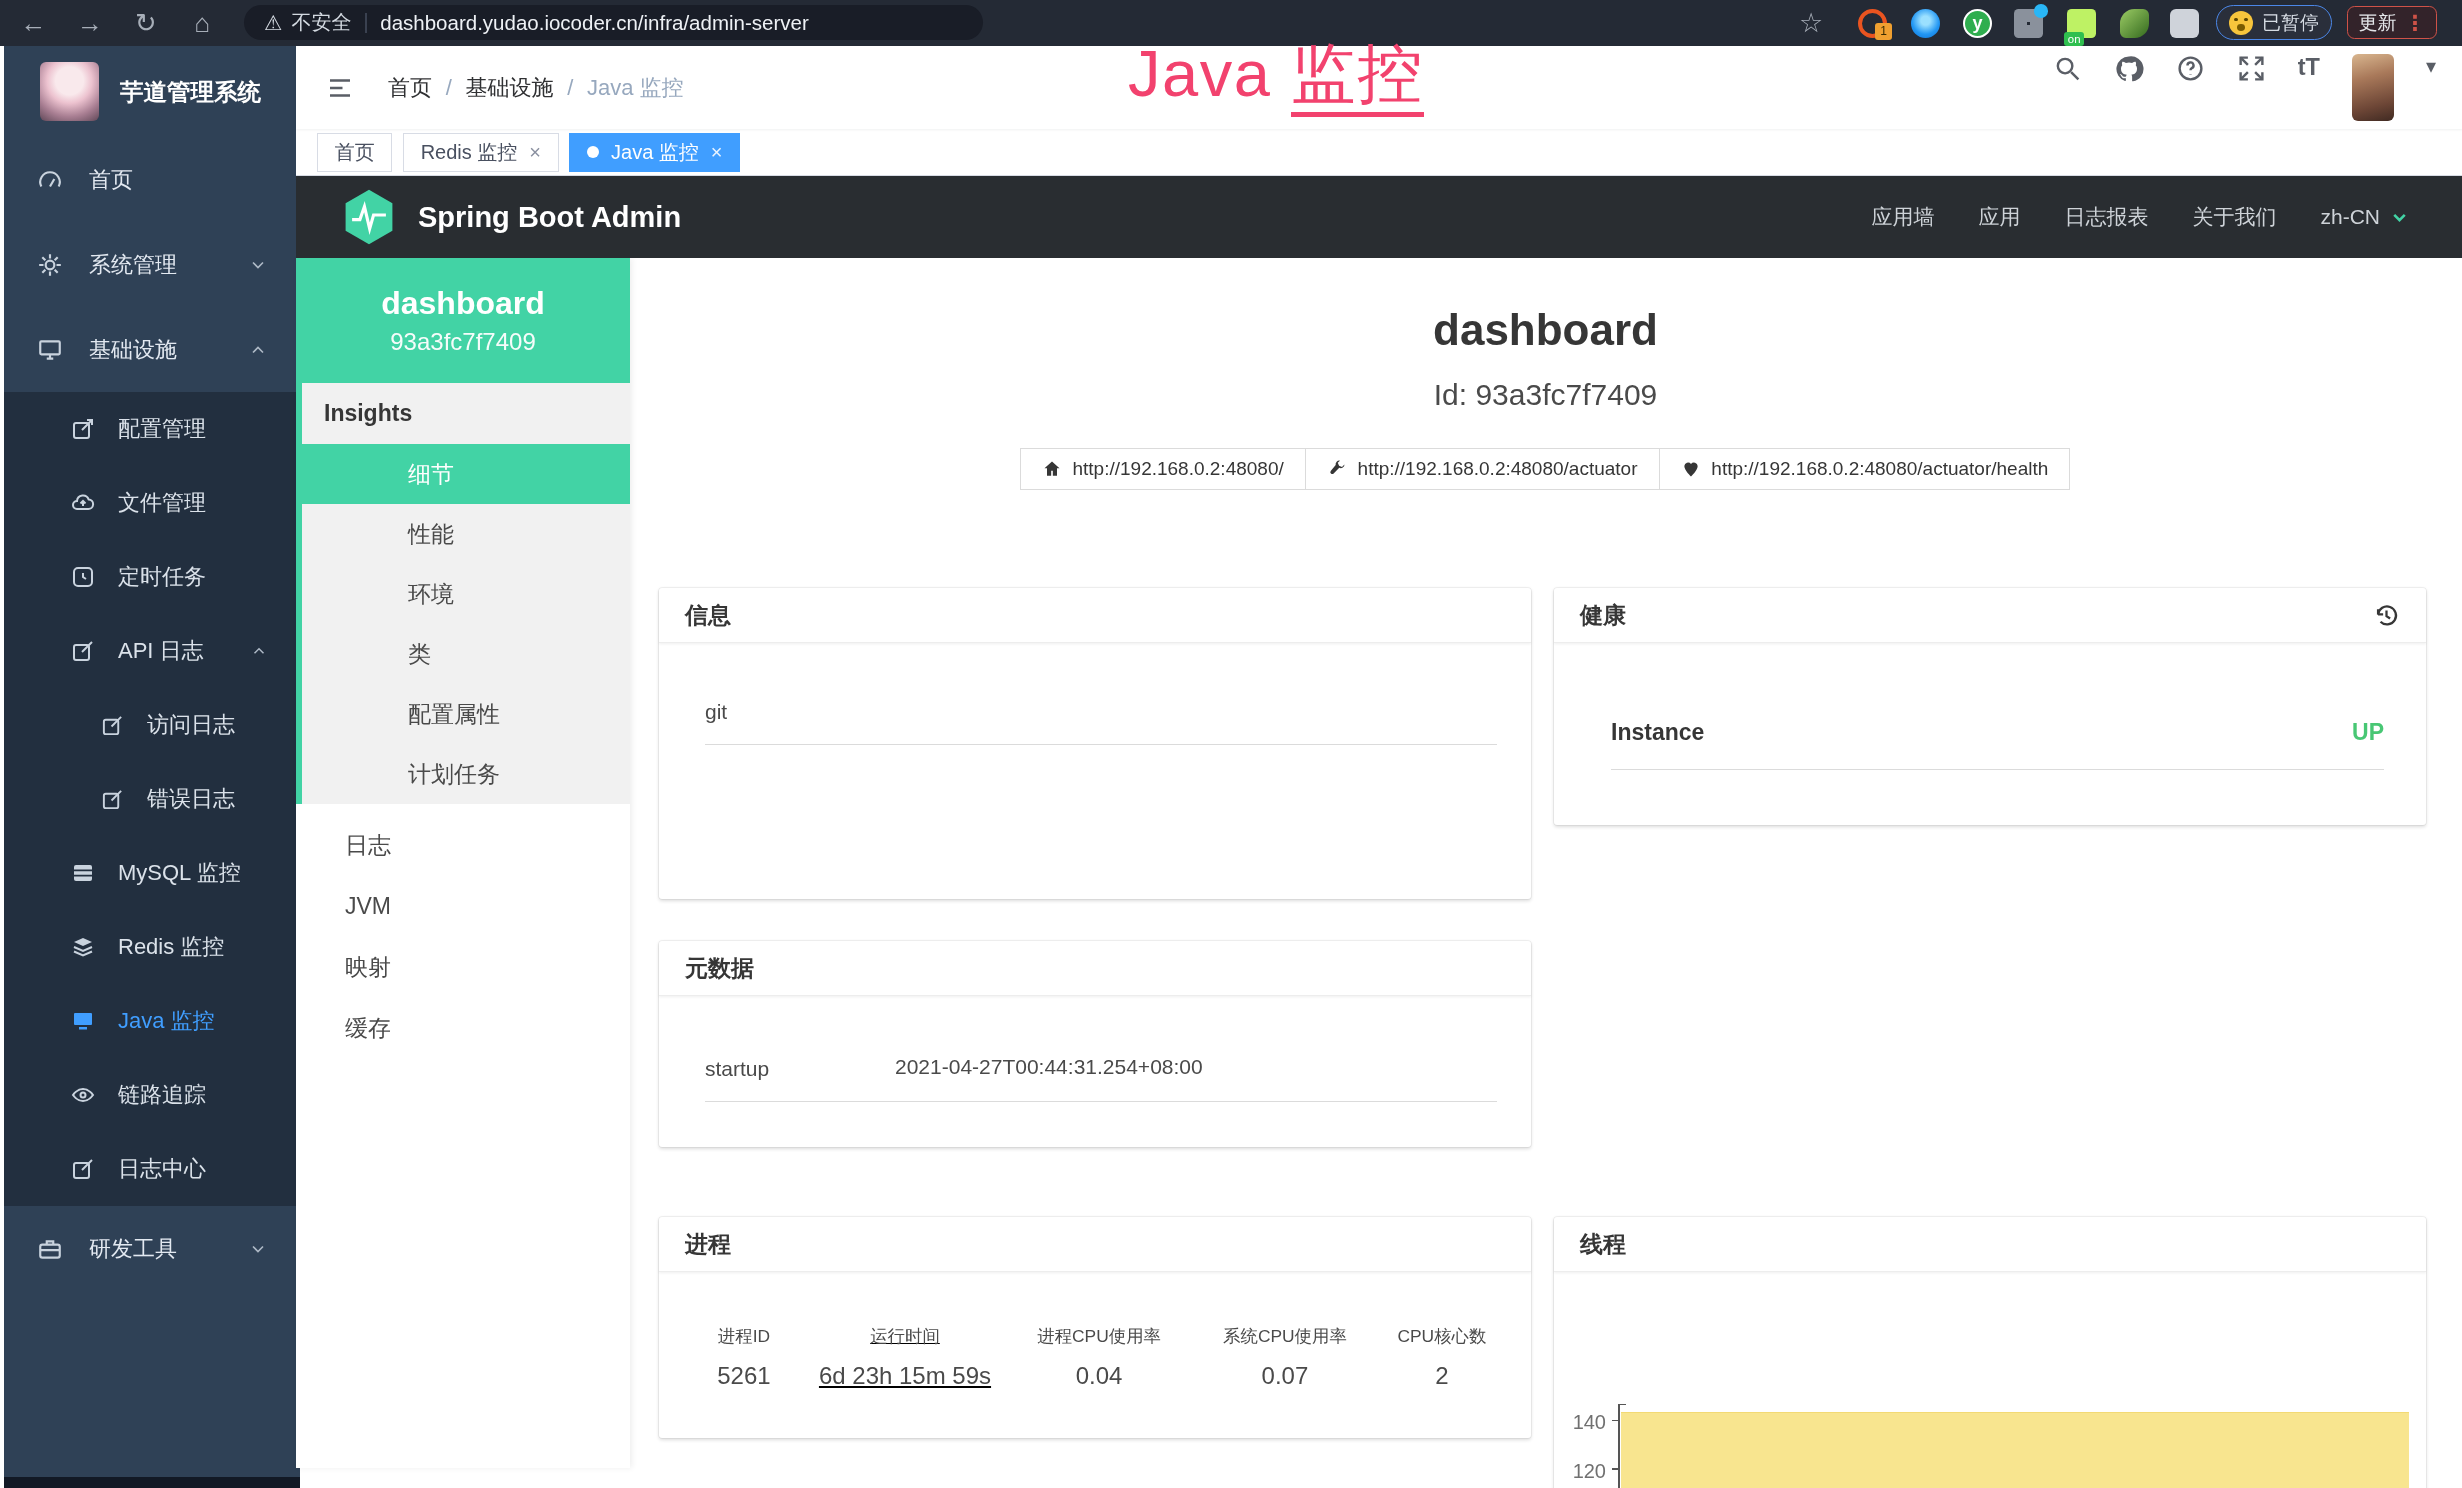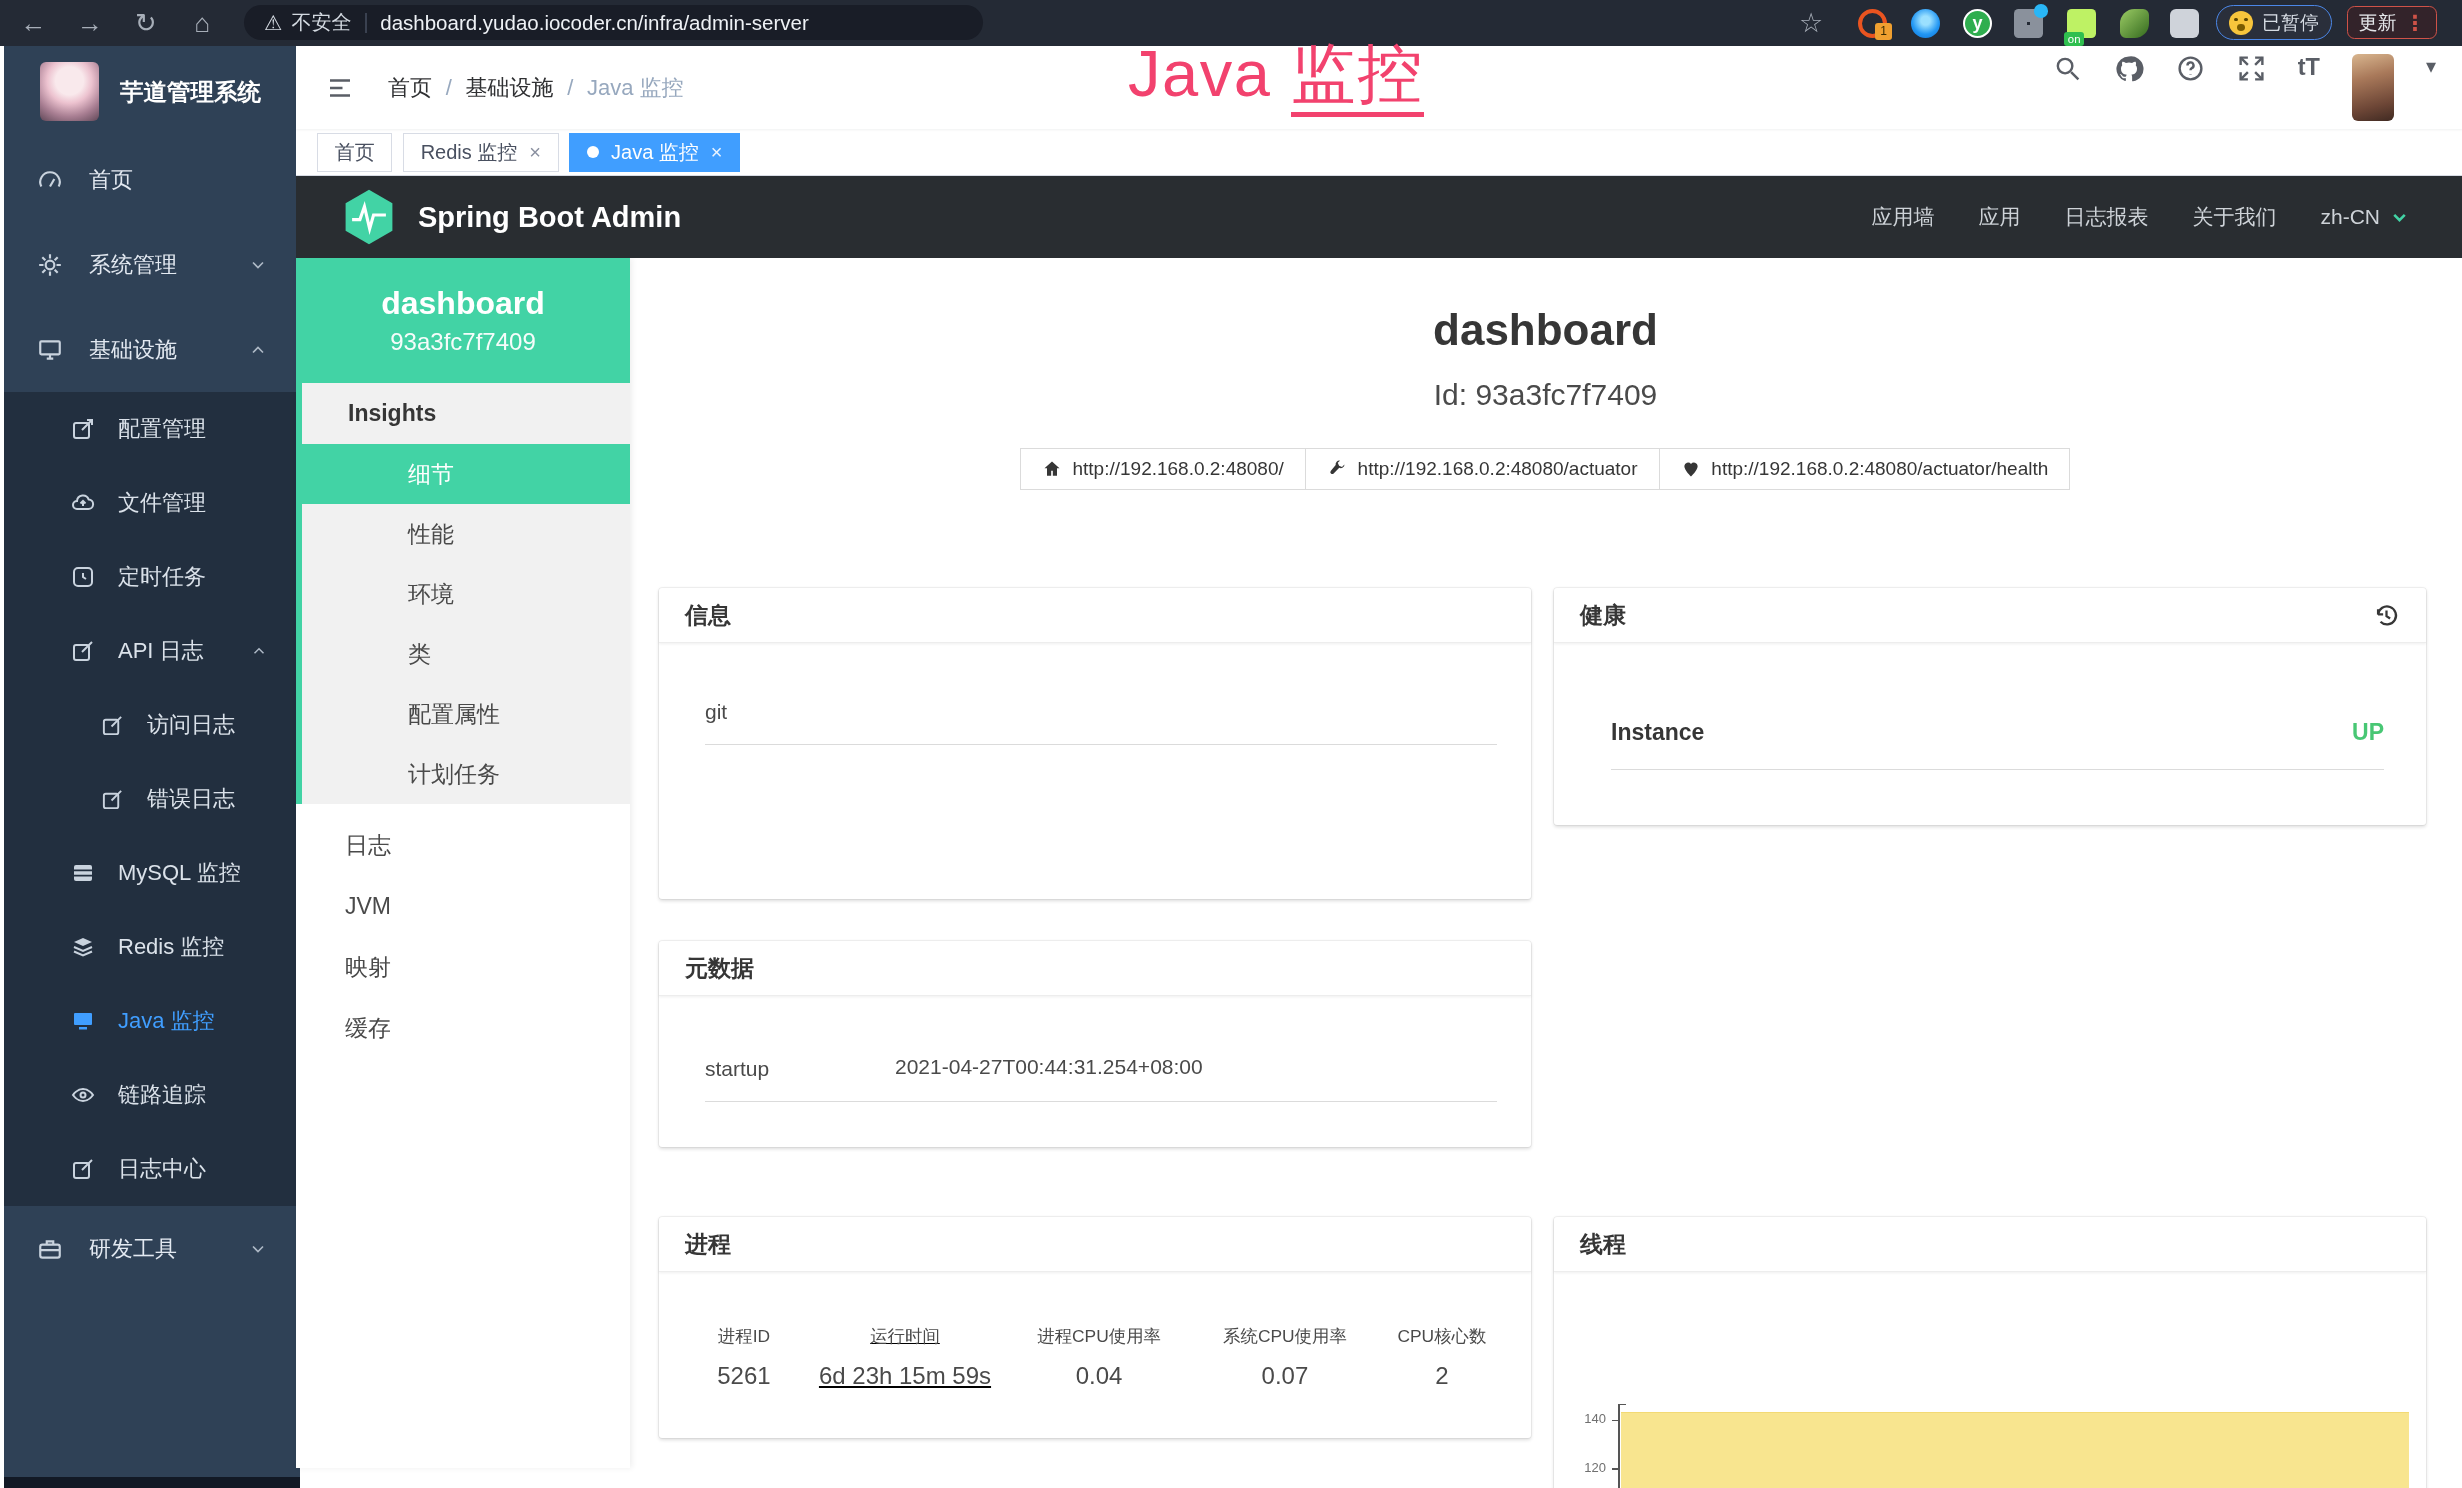--- a/index.html
+++ b/index.html
@@ -103,21 +103,21 @@
   .lang .svgi { color: #42d3a5; }
 
   
   .subnav { position: absolute; left: 296px; top: 258px; width: 334px; height: 1210px; background: #fff;
             box-shadow: 2.3px 0 6px rgba(0,0,0,.07); z-index: 2; }
   .subhead { height: 125px; background: #42d3a5; color: #fff; display: flex; flex-direction: column;
              align-items: center; justify-content: center; gap: 6px; }
   .subhead .an { font-size: 32px; font-weight: bold; }
   .subhead .ai { font-size: 24px; opacity: .95; }
   .insights { background: #f1f1f1; border-left: 6px solid #42d3a5; }
-  .ins-label { height: 61px; line-height: 61px; padding-left: 46px; font-size: 23px; font-weight: bold; color: #363636; }
+  .ins-label { height: 61px; line-height: 61px; padding-left: 22px; font-size: 23px; font-weight: bold; color: #363636; }
   .ins-item { height: 60px; line-height: 60px; padding-left: 106px; font-size: 23px; color: #4a4a4a; }
   .ins-item.active { background: #42d3a5; color: #fff; }
   .root-item { height: 61px; line-height: 61px; padding-left: 49px; font-size: 23px; color: #4a4a4a; background: #fff; }
   .root-item.first { margin-top: 11.4px; }
 
   
   .content { position: absolute; left: 629px; top: 258px; width: 1833px; height: 1231px; background: #fff; }
   .page-title { position: absolute; left: 0; top: 47px; width: 100%; text-align: center;
                 font-size: 44px; font-weight: bold; color: #363636; }
   .page-sub { position: absolute; left: 0; top: 120px; width: 100%; text-align: center; font-size: 30px; color: #4a4a4a; }
@@ -163,21 +163,21 @@
   .pv { font-size: 24px; color: #4a4a4a; margin-top: 13.7px; }
 
   .thr-legend { display: flex; padding: 0 30px; margin-top: 49px; }
   .tleg { width: 33.33%; text-align: center; }
   .tlab { font-size: 20px; color: #4a4a4a; display: inline-flex; align-items: center; gap: 4.6px; }
   .swatch { width: 15px; height: 15px; display: inline-block; }
   .swatch.yellow { background: #f5ce42; }
   .swatch.blue { background: #3298dc; }
   .tval { font-size: 24px; color: #4a4a4a; margin-top: 12px; }
   .thr-chart { position: absolute; left: 0; top: 182px; right: 0; height: 152px; }
-  .ytick { position: absolute; left: 0; width: 52px; text-align: right; font-size: 13px; color: #707070; }
+  .ytick { position: absolute; left: 0; width: 52px; text-align: right; font-size: 20px; color: #707070; }
   .yt0 { top: 12px; } .yt1 { top: 61px; }
   .yaxis { position: absolute; left: 64px; top: 4.6px; width: 1.5px; height: 147px; background: #555; }
   .yaxis::before { content:""; position: absolute; left: 0; top: 0; width: 7.6px; height: 1.5px; background: #555; }
   .tickmark { position: absolute; left: 58px; width: 6px; height: 1.5px; background: #555; }
   .tm0 { top: 20.5px; } .tm1 { top: 69px; }
   .area { position: absolute; left: 67px; right: 16.7px; top: 13px; height: 139px; background: #f8e58f;
           border-top: 1.5px solid #f3da74; }
 </style>
 </head>
 <body>

